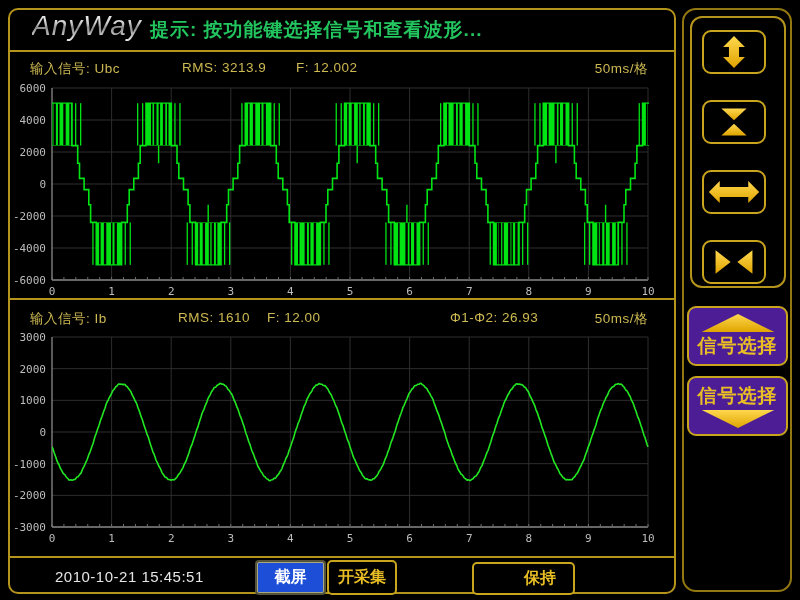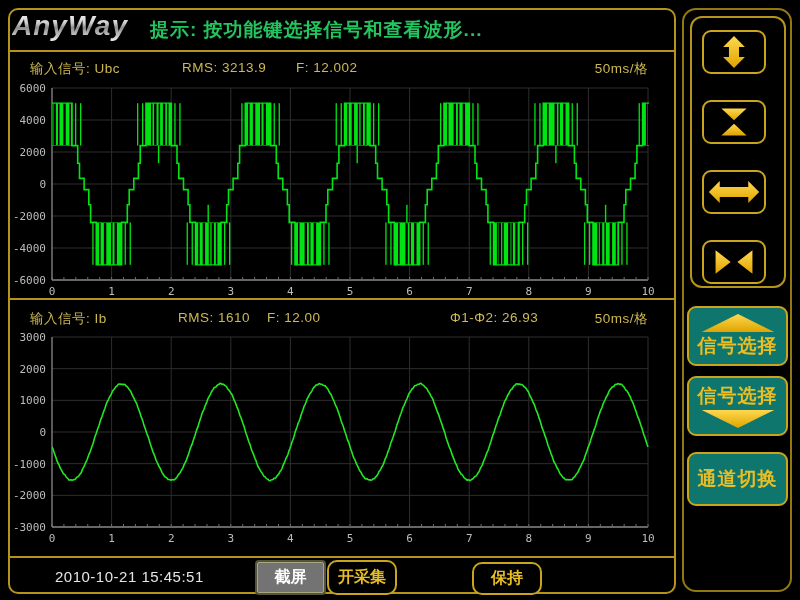--- a/index.html
+++ b/index.html
@@ -5,44 +5,44 @@
   html,body{margin:0;padding:0;background:#000;}
   #stage{position:relative;width:800px;height:600px;background:#000;overflow:hidden;
          font-family:"Liberation Sans",sans-serif;}
   .abs{position:absolute;}
   
   #content-frame{left:8px;top:8px;width:664px;height:582px;border:2px solid #b5941c;border-radius:10px;}
   .hline{left:8px;width:668px;height:2px;background:#b5941c;}
   #sidebar-frame{left:682px;top:8px;width:106px;height:580px;border:2px solid #937812;border-radius:14px;}
   #sidebar-group{left:690px;top:16px;width:92px;height:268px;border:2px solid #b5941c;border-radius:12px;}
   
-  #brand{left:12px;top:10px;font-size:28px;font-weight:bold;font-style:italic;letter-spacing:1px;
+  #brand{left:32px;top:10px;font-size:28px;font-weight:normal;font-style:italic;letter-spacing:1px;
          background:linear-gradient(180deg,#ffffff 0%,#cfcfcf 40%,#8d8d8d 55%,#f2f2f2 100%);
          -webkit-background-clip:text;background-clip:text;color:transparent;}
   #title-msg{left:150px;top:17px;font-size:19px;font-weight:bold;color:#22c55e;letter-spacing:1px;}
   
   .panel{overflow:hidden;}
   #panel1{left:8px;top:52px;width:668px;height:247px;}
   #panel2{left:8px;top:300px;width:668px;height:257px;}
   .panel svg{position:absolute;left:0;top:0;}
   .hdr{position:absolute;font-size:13.5px;font-weight:normal;color:#cdb952;letter-spacing:.5px;white-space:pre;}
   
   .icon-btn{left:702px;width:60px;height:40px;border:2px solid #c9a51e;border-radius:9px;background:#000;
             display:flex;align-items:center;justify-content:center;cursor:pointer;}
-  .side-btn{left:687px;width:97px;border:2px solid #c9a51e;border-radius:9px;background:#0f766e;color:#e9be25;
+  .side-btn{left:687px;width:97px;border:2px solid #c9a51e;border-radius:9px;background:#4c1d95;color:#e9be25;
             display:flex;flex-direction:column;align-items:center;justify-content:center;
             font-size:19px;font-weight:bold;letter-spacing:1px;cursor:pointer;}
   
   #timestamp{left:55px;top:568px;font-size:15px;color:#e5e5e5;letter-spacing:.5px;}
   .bot-btn{height:29px;display:flex;align-items:center;justify-content:center;font-weight:bold;cursor:pointer;}
-  #btn-screenshot{left:257px;top:562px;width:65px;background:#737373;border:1px solid #a8a87e;
+  #btn-screenshot{left:257px;top:562px;width:65px;background:#1d4ed8;border:1px solid #a8a87e;
                   box-shadow:0 0 0 2px #55543a;border-radius:2px;color:#fff;font-size:16px;}
-  .gold-btn{background:#000;border:2px solid #c9a51e;border-radius:10px;color:#e9be25;font-size:16px;}
+  .gold-btn{background:#000;border:2px solid #c9a51e;border-radius:5px;color:#e9be25;font-size:16px;}
   #btn-acquire{left:327px;top:560px;width:66px;height:31px;}
-  #btn-hold{left:472px;top:562px;width:66px;}
+  #btn-hold{left:472px;top:562px;width:66px;padding-left:33px;}
 </style>
 </head>
 <body>
 
 <div id="stage">
 
   <div class="abs" id="content-frame"></div>
   <div class="abs hline" style="top:50px"></div>
   <div class="abs hline" style="top:298px"></div>
   <div class="abs hline" style="top:556px"></div>
@@ -479,21 +479,18 @@
     <svg width="78" height="20" viewBox="0 0 86 22">
       <defs>
           <linearGradient id="g6" x1="0" y1="0" x2="0" y2="1">
         <stop offset="0" stop-color="#ffd84f"></stop>
             <stop offset="1" stop-color="#dfa400"></stop>
           </linearGradient>
         </defs>
       <polygon points="3,1 83,1 43,21" fill="url(#g6)"></polygon>
     </svg>
   </div>
-  <div class="abs side-btn" style="top:452px;height:50px">
-    <span>通道切换</span>
-  </div>
 
   <span class="abs" id="timestamp">2010-10-21 15:45:51</span>
   <div class="abs bot-btn" id="btn-screenshot">截屏</div>
   <div class="abs bot-btn gold-btn" id="btn-acquire">开采集</div>
   <div class="abs bot-btn gold-btn" id="btn-hold">保持</div>
 </div>
 
 </body></html>

